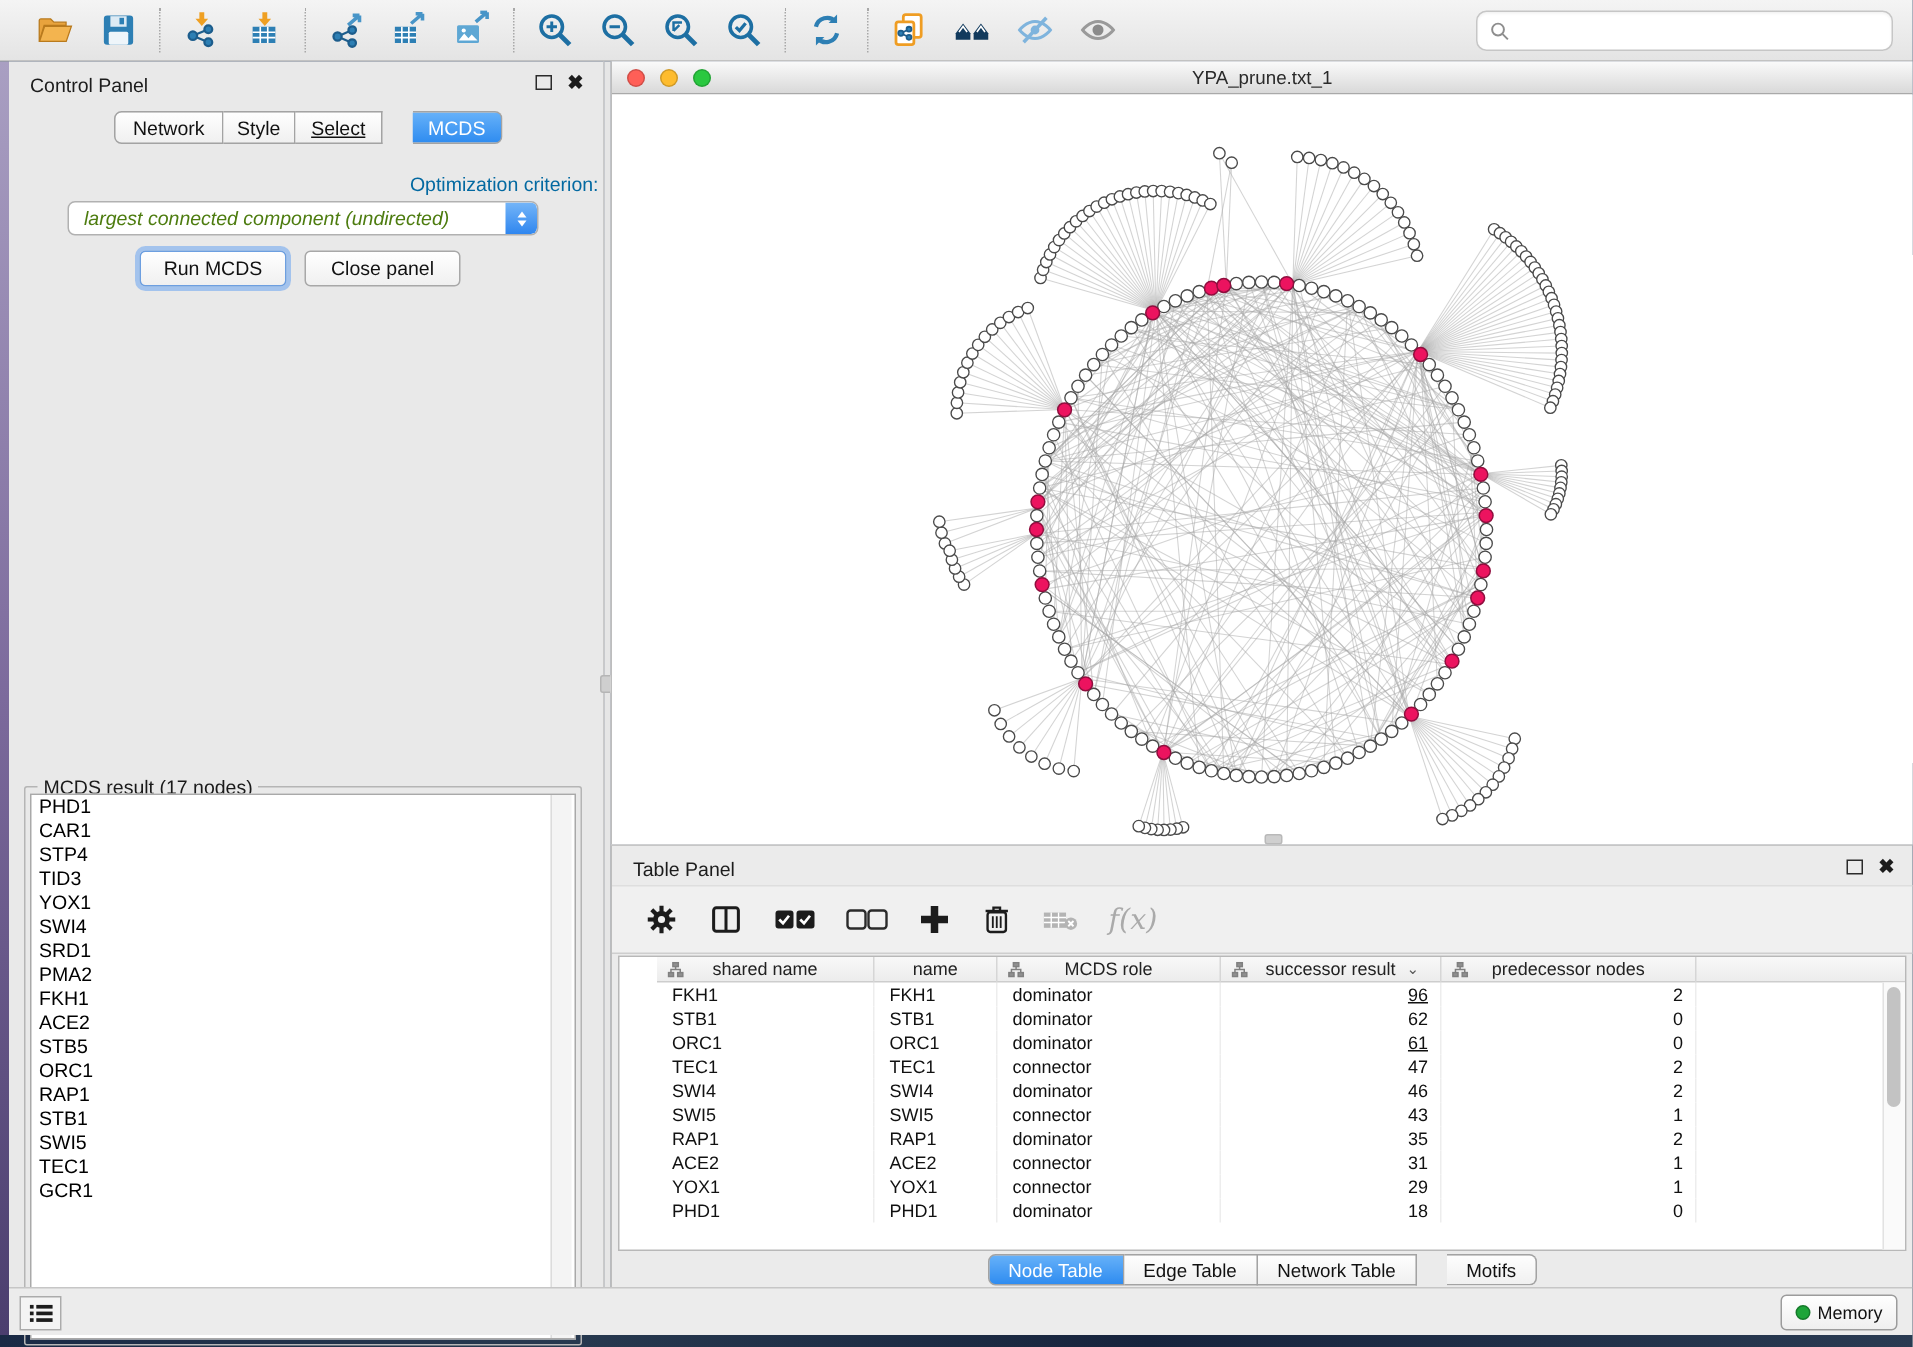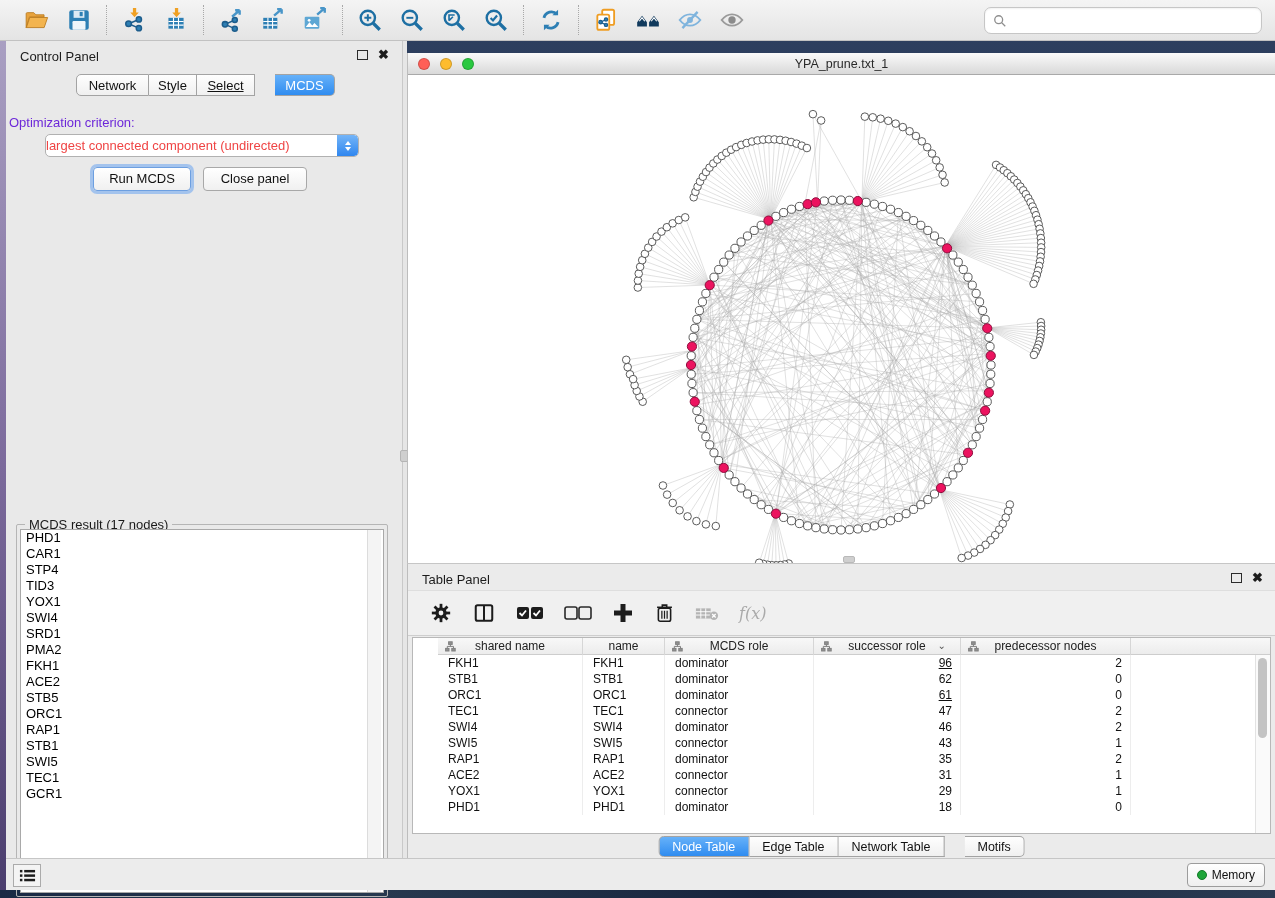--- a/index.html
+++ b/index.html
@@ -39,26 +39,26 @@
 
   .seg { display:flex; }
   .seg-t { border:1px solid #a3a3a3; border-left:none; background:linear-gradient(#fefefe,#f0f0f0);
     font-size:13px; color:#111; text-align:center; padding-top:3px; height:22px; }
   .seg-t:first-child { border-left:1px solid #a3a3a3; border-radius:5px 0 0 5px; }
   .seg-t:last-child { border-radius:0 5px 5px 0;margin-left:20px; }
   .seg-t.active { background:linear-gradient(#66b1f9,#2f8cf0); color:#fff; border-color:#2e7cd; }
   #cp-tabs { position:absolute; left:70px; top:33px; }
 
   .cp-content { position:absolute; left:3px; top:58px; width:390px; height:756px; }
-  .opt-label { position:absolute; left:0; top:16px; width:100%; text-align:left;
-    font-size:13px; color:#6d28d9; }
+  .opt-label { position:absolute; left:0; top:16px; width:100%; text-align:right;
+    font-size:13px; color:#0369a1; }
   .dropdown { position:absolute; left:36px; top:35px; width:314px; height:23px;
     background:#fff; border:1px solid #b1b1b1; border-radius:5px;
     display:flex; align-items:center; overflow:hidden; }
-  .dropdown-text { flex:1; font-size:13px; color:#ef4444; white-space:nowrap; }
+  .dropdown-text { flex:1; font-size:13px; color:#4d7c0f; padding-left:10px; white-space:nowrap;font-style:italic; }
   .dropdown-cap { width:21px; height:100%; background:linear-gradient(#74b5f8,#2f86ef);
     border-radius:0 4px 4px 0; display:flex; flex-direction:column;
     align-items:center; justify-content:center; gap:2px; }
   .dd-up { width:0; height:0; border-left:3.5px solid transparent; border-right:3.5px solid transparent;
     border-bottom:4.5px solid #fff; }
   .dd-down { width:0; height:0; border-left:3.5px solid transparent; border-right:3.5px solid transparent;
     border-top:4.5px solid #fff; }
   .btn { position:absolute; height:24px; background:linear-gradient(#ffffff,#f0f0f0);
     border:1px solid #a8a8a8; border-radius:4px; font-size:13px; color:#111;
     text-align:center; padding-top:3px; }
@@ -78,42 +78,42 @@
 
   
   .vsplit { position:absolute; left:403px; top:41px; width:4px; height:817px; background:#e6e6e6; }
   .vsplit-grip { position:absolute; left:-3px; top:409px; width:9px; height:12px;
     background:#cfcfcf; border:1px solid #b5b5b5; border-radius:2px; }
   .hsplit-grip { position:absolute; left:843px; top:556px; width:12px; height:7px;
     background:#cfcfcf; border:1px solid #b9b9b9; border-radius:2px; z-index:5; }
 
   
   .net-window { position:absolute; left:407px; top:41px; width:868px; height:522px;
-    background:#fff; border-left:1px solid #bdbdbd;margin-top:12px; }
+    background:#fff; border-left:1px solid #bdbdbd; }
   .net-titlebar { position:absolute; left:0; top:0; width:100%; height:22px;
     background:linear-gradient(#fafafa,#d9d9d9); border-bottom:1px solid #a9a9a9; }
   .traffic { position:absolute; top:5px; width:12px; height:12px; border-radius:50%;
     border:1px solid rgba(0,0,0,.18); }
   .t-red { left:10px; background:#ff5f57; }
   .t-yellow { left:32px; background:#febc2e; }
   .t-green { left:54px; background:#2ac840; }
   .net-title { position:absolute; left:0; top:4px; width:100%; text-align:center;
     font-size:12.5px; color:#2a2a2a; }
   .net-canvas { position:absolute; left:0; top:22px; width:868px; height:500px; background:#fff; }
 
   
   .table-panel { position:absolute; left:407px; top:563px; width:868px; height:295px;
     background:#ebebeb; border-left:1px solid #bdbdbd; border-top:1px solid #c6c6c6; }
   .tp-float { right:33px; } .tp-close { right:12px; }
   .tp-toolbar { position:absolute; left:0; top:26px; width:100%; height:46px;
     background:#f0f0f0; border-top:1px solid #dedede; border-bottom:1px solid #cecece;
     display:flex; align-items:center; gap:20px; padding-left:22px; }
   .tp-icon { height:26px; display:flex; align-items:center; }
   .tp-icon svg { height:22px; }
-  .fx-label { font-family:"DejaVu Serif", serif; font-style:italic; font-size:16px; color:#aaa; }
+  .fx-label { font-family:"DejaVu Serif", serif; font-style:italic; font-size:19px; color:#aaa; }
 
   .table-wrap { position:absolute; left:4px; top:73px; width:859px; height:197px;
     background:#fff; border:1px solid #b8b8b8;padding-left:25px; }
   .thead { display:flex; height:17px; background:linear-gradient(#f8f8f8,#ececec);
     border-bottom:1px solid #cdcdcd; }
   .th { position:relative; height:17px; border-right:1px solid #d6d6d6;
     font-size:12px; color:#222; }
   .th-label { position:absolute; left:0; right:0; top:1px; text-align:center; }
   .th-icon { position:absolute; left:7px; top:3px; }
   .th-sort { position:absolute; right:14px; top:2px; font-size:10px; color:#555; }
@@ -1128,21 +1128,21 @@
         </div>
         <div class="th" style="width: 147px;">
           <span class="th-icon"><svg width="11" height="11" viewBox="0 0 11 11">
               <g fill="none" stroke="#808080" stroke-width="1">
                 <rect x="3.6" y="0.8" width="3.6" height="2.6" fill="#909090"></rect>
                 <rect x="0.6" y="7.4" width="3.4" height="2.6" fill="#909090"></rect>
                 <rect x="6.8" y="7.4" width="3.4" height="2.6" fill="#909090"></rect>
                 <path d="M5.4 3.4v2M2.3 7.4V5.4h6.2v2"></path>
               </g>
             </svg></span>
-          <span class="th-label">successor role</span>
+          <span class="th-label">successor result</span>
           <span class="th-sort">⌄</span>
         </div>
         <div class="th" style="width: 170px;">
           <span class="th-icon"><svg width="11" height="11" viewBox="0 0 11 11">
               <g fill="none" stroke="#808080" stroke-width="1">
                 <rect x="3.6" y="0.8" width="3.6" height="2.6" fill="#909090"></rect>
                 <rect x="0.6" y="7.4" width="3.4" height="2.6" fill="#909090"></rect>
                 <rect x="6.8" y="7.4" width="3.4" height="2.6" fill="#909090"></rect>
                 <path d="M5.4 3.4v2M2.3 7.4V5.4h6.2v2"></path>
               </g>

